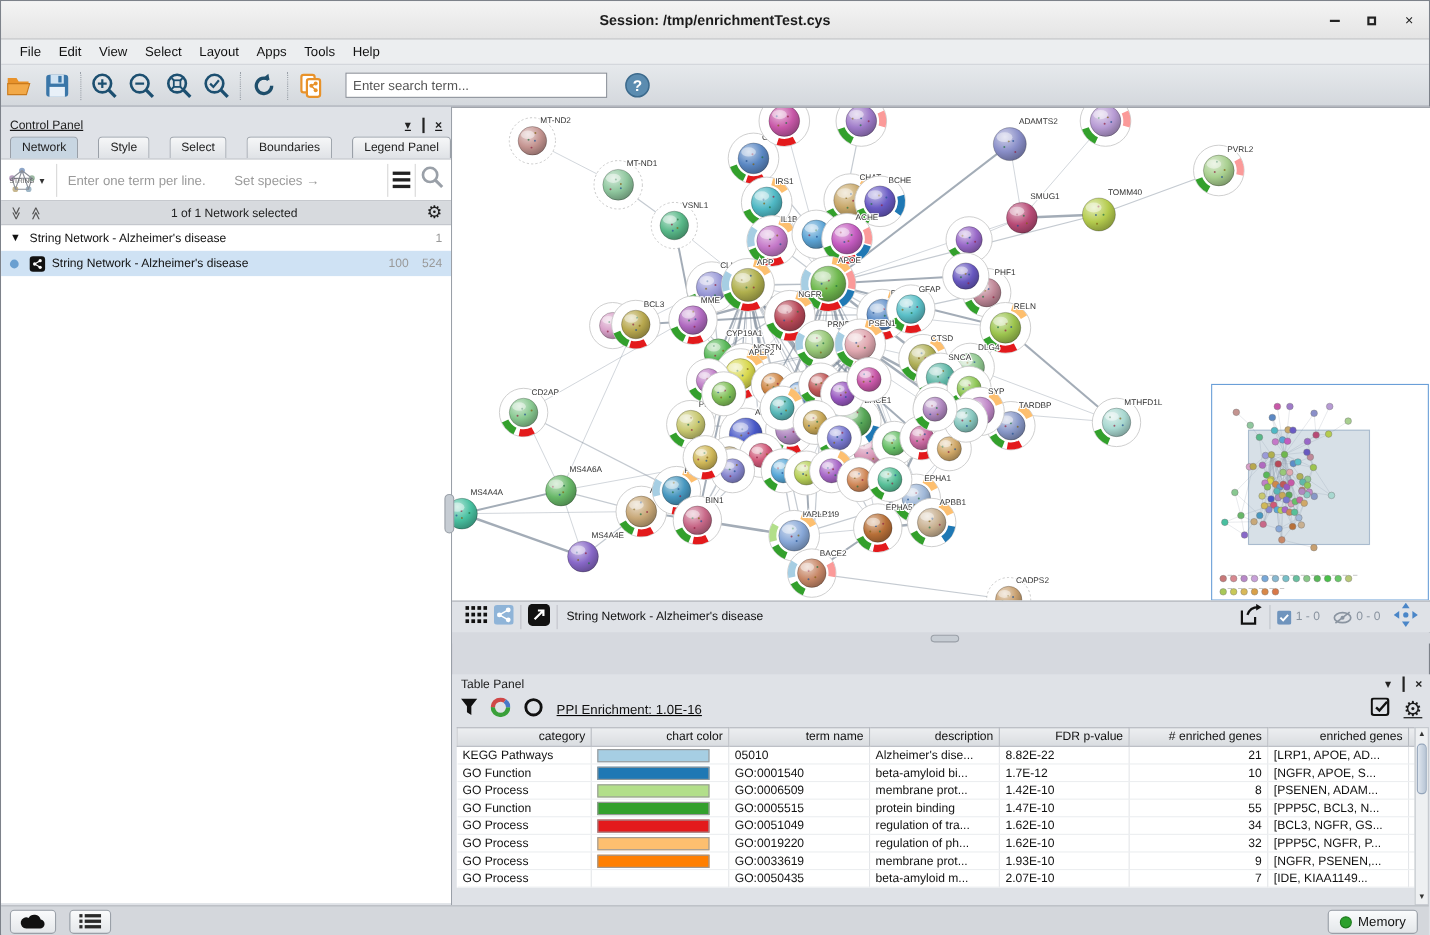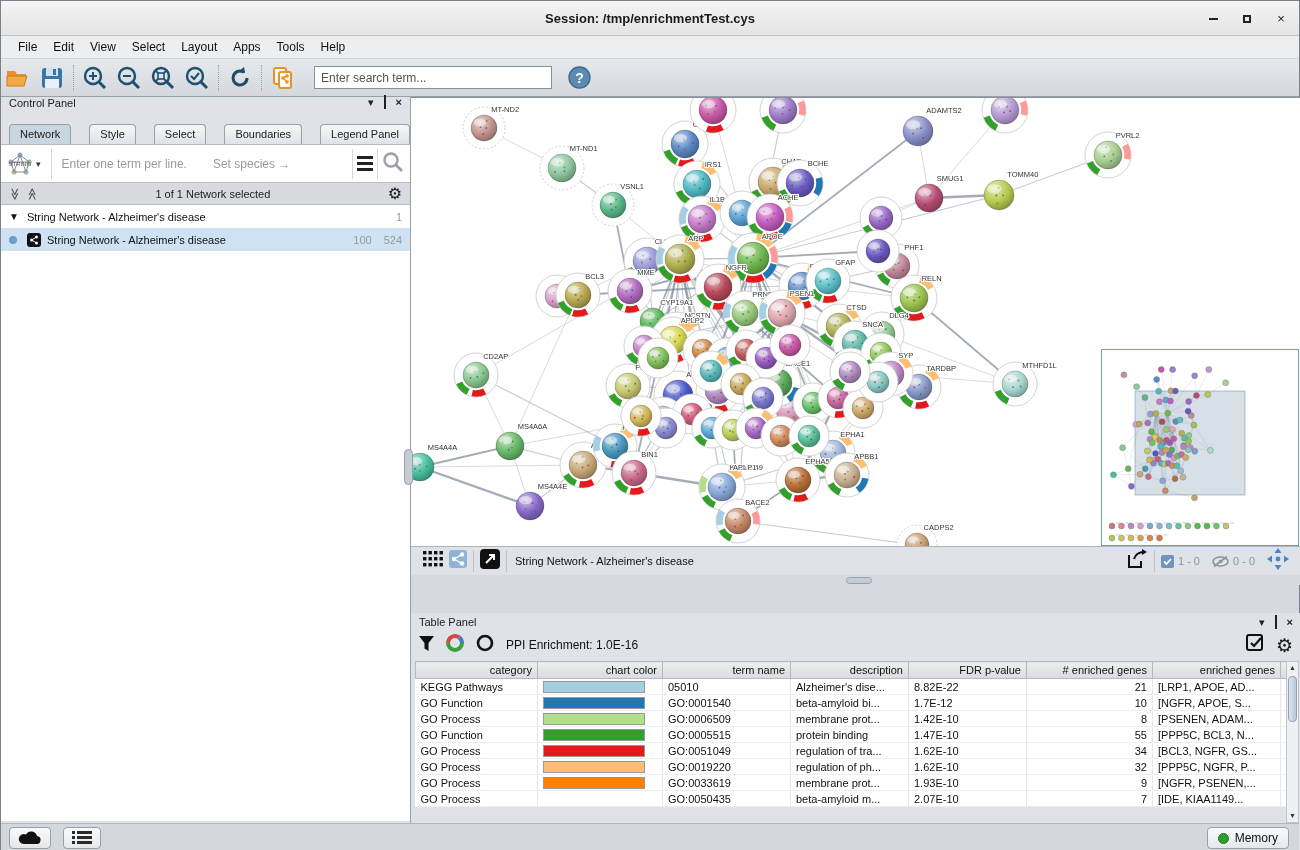--- a/index.html
+++ b/index.html
@@ -26,21 +26,21 @@
     background:linear-gradient(#e6e9ec,#d4d8dd); border-bottom:1px solid #9aa0a8;
     display:flex; align-items:center; }
   .tb-icon { width:34px; height:30px; display:flex; align-items:center; justify-content:center; }
   .tb-sep { width:1px; height:26px; margin:0 4px; border-left:1px dotted #9aa0a8; }
   #search-field { width:238px; height:23px; border:1px solid #8a8f98; background:#fff; font-size:12px;
     padding:0 6px; color:#333; margin-left:14px; font-family:"Liberation Sans",sans-serif; }
   #search-field::placeholder { color:#555; }
 
   
   #control-panel { position:absolute; left:0; top:96px; width:410px; height:726px; background:#dfe2e7; border-right:1px solid #9aa0a8; }
-  #cp-header { height:23px; display:flex; align-items:flex-start; padding:0 8px; }
+  #cp-header { height:23px; display:flex; align-items:flex-end; padding:0 8px;text-decoration:underline; }
   #cp-header .ptitle { font-size:11px; color:#222; flex:1; }
   .panel-btns { display:flex; align-items:center; gap:10px; color:#222; }
   .pb { font-size:11px; color:#222; line-height:1; }
   .float-box { width:8px; height:8px; border:1.5px solid #222; }
   #cp-tabs { height:24px; display:flex; align-items:flex-end; padding-left:8px; gap:18px; }
   .cp-tab { font-size:11px; color:#222; padding:3px 10px 4px; border:1px solid #9aa0a8; border-bottom:none;
     border-radius:4px 4px 0 0; background:linear-gradient(#f6f7f8,#dfe2e6); }
   .cp-tab.active { background:#c8d6e2; }
   #string-row { height:39px; background:#fff; border-top:1px solid #b8bcc2; border-bottom:1px solid #b8bcc2;
     display:flex; align-items:center; padding:0 6px; }
@@ -75,21 +75,21 @@
   .badge { display:flex; align-items:center; gap:4px; color:#8a94a0; font-size:11px; }
 
   #h-splitter { position:absolute; left:410px; top:574px; width:890px; height:10px; background:#d6d9df; }
   #h-grip { position:absolute; left:845px; top:576px; width:26px; height:7px; border-radius:4px; background:#c6ccd3; border:1px solid #9aa0a8; }
   #v-grip { position:absolute; left:403px; top:448px; width:9px; height:36px; border-radius:5px; background:#c6ccd3; border:1px solid #9aa0a8; z-index:5; }
 
   
   #table-panel { position:absolute; left:410px; top:612px; width:890px; height:238px; background:#dfe2e7; }
   #tp-header { height:18px; display:flex; align-items:center; padding:0 8px; }
   #tp-header .ptitle { font-size:11px; color:#222; flex:1; }
-  #tp-tools { height:28px; display:flex; align-items:center; padding:0 8px; gap:12px; }
+  #tp-tools { height:28px; display:flex; align-items:center; padding:0 8px; gap:12px;text-decoration:underline; }
   #tp-tools .ppi { font-size:12px; color:#111; flex:1; }
   table { border-collapse:collapse; table-layout:fixed; width:872px; background:#fff; }
   th { background:linear-gradient(#eceef0,#d9dce0); border:1px solid #b6bac0; font-size:11px; font-weight:normal;
     color:#111; text-align:right; padding:1px 5px; height:17px; white-space:nowrap; overflow:hidden; }
   td { border-right:1px solid #e4e6e9; border-bottom:1px solid #eceef0; font-size:11px; color:#111;
     padding:0 5px; height:16px; white-space:nowrap; overflow:hidden; }
   td.num { text-align:right; }
   .chip { width:102px; height:12px; border:1px solid #999; }
   #tbl-clip { position:absolute; left:4px; top:48px; width:872px; height:162px; overflow:hidden; }
   #tbl-scroll { position:absolute; right:2px; top:48px; width:13px; height:162px; background:#eef0f2; border:1px solid #c2c6cc; }

